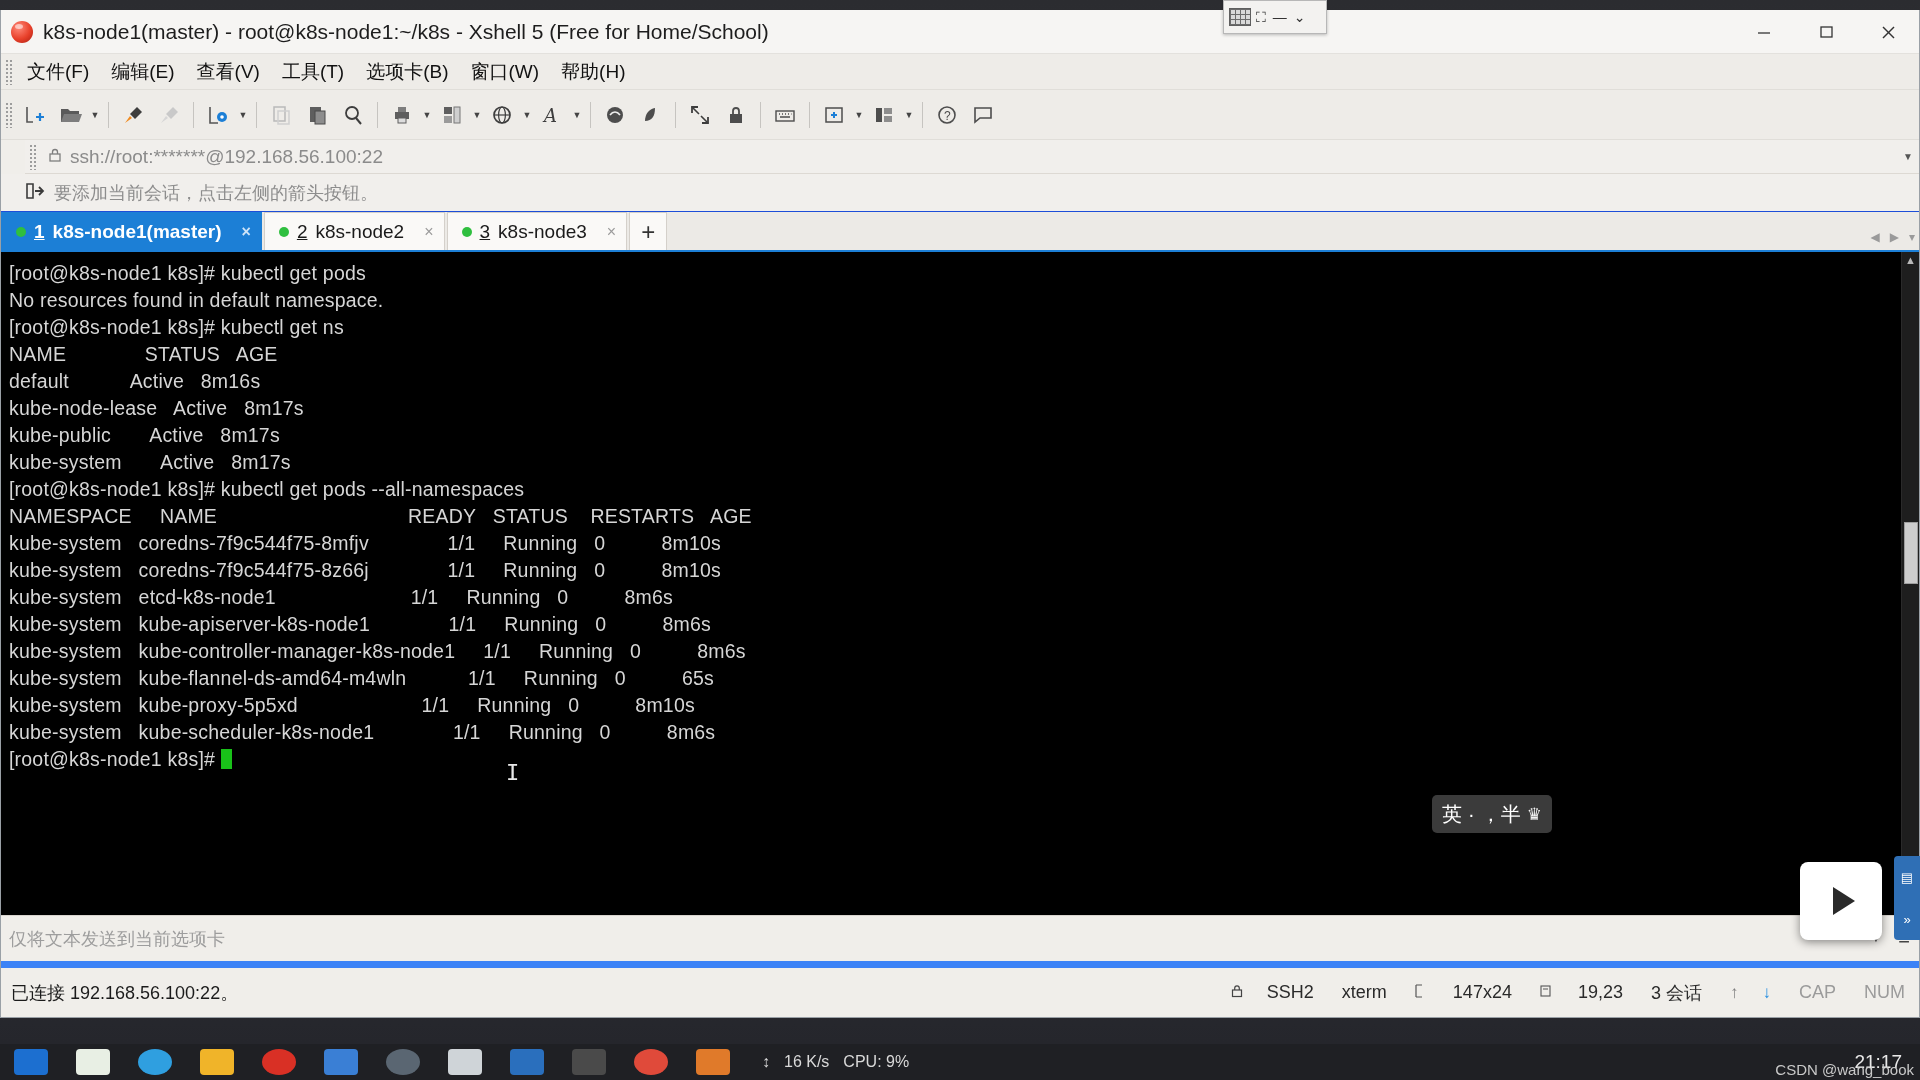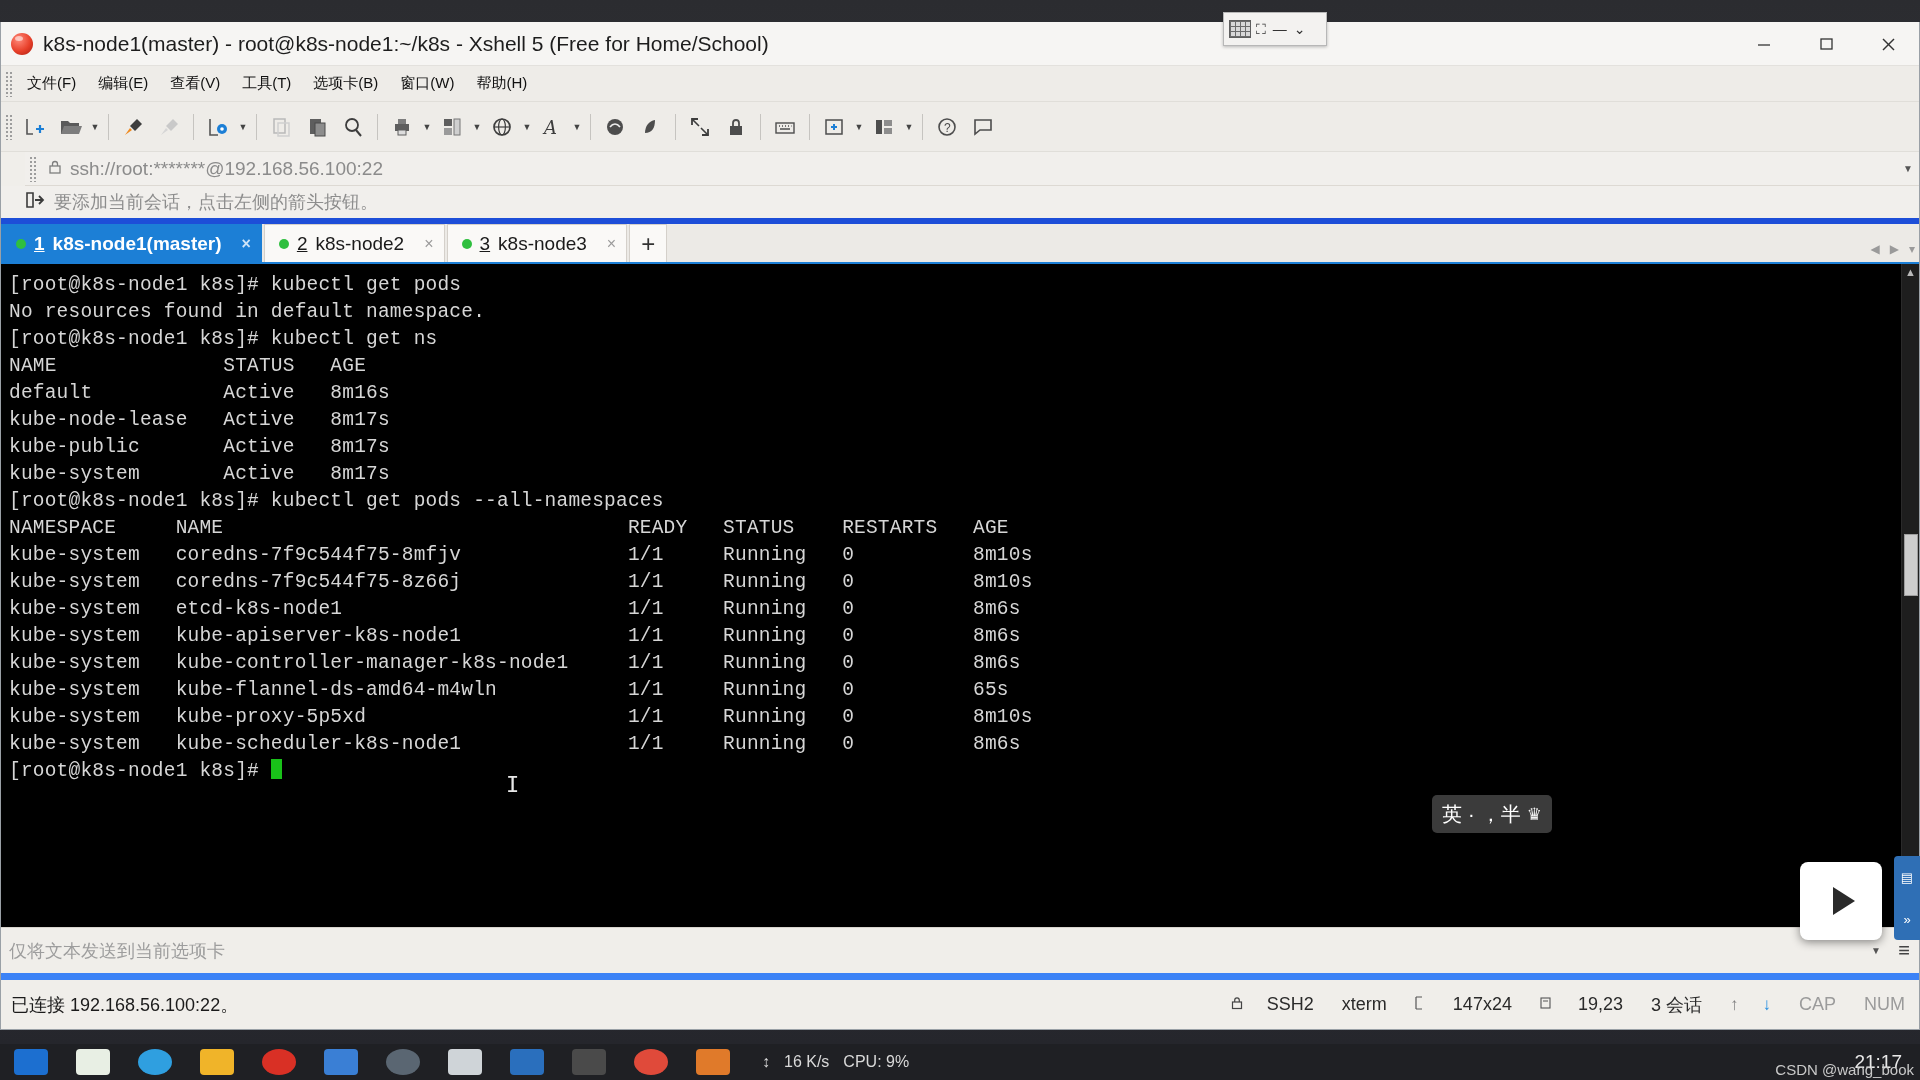--- a/index.html
+++ b/index.html
@@ -22,21 +22,21 @@
   }
   .desktop-watermark {
     position: absolute; left: 170px; top: 2px;
     font-size: 25px; color: #b9c3cc; opacity: .75;
     white-space: nowrap;
     text-shadow: 0 1px 2px rgba(0,0,0,.7);
   }
 
   
   .window {
-    position: absolute; left: 0; top: 22px;
+    position: absolute; left: 0; top: 10px;
     width: 1920px; height: 1008px;
     background: #f0eeea;
     border: 1px solid #9aa0a6;
     border-top: none;
     display: flex; flex-direction: column;
   }
 
   
   .titlebar {
     height: 44px; background: #f6f5f3;
@@ -93,21 +93,21 @@
     border-bottom: 1px solid #e0ded9;
     flex: none;
   }
   .grip {
     width: 9px; height: 26px; margin: 0 2px 0 4px;
     background-image: radial-gradient(#9d9d9d 1px, transparent 1.2px);
     background-size: 4px 4px;
     flex: none;
   }
   .menu-item {
-    font-size: 15px; color: #111; padding: 5px 11px; white-space: nowrap;
+    font-size: 19px; color: #111; padding: 5px 11px; white-space: nowrap;
   }
 
   
   .toolbar {
     height: 50px; background: #eeece8;
     display: flex; align-items: center;
     border-bottom: 1px solid #e0ded9;
     flex: none;
   }
   .tbtn {
@@ -135,21 +135,21 @@
   .addr-field {
     flex: 1; display: flex; align-items: center; gap: 8px;
     height: 34px; padding-left: 8px; color: #8b8b8b; font-size: 19px;
   }
   .addr-caret { width: 22px; text-align: center; color: #555; font-size: 10px; }
 
   
   .hintbar {
     height: 38px; background: #f1efec;
     display: flex; align-items: center; gap: 9px;
-    border-bottom: 6px solid #1d4ed8;
+    border-bottom: 1px solid #1d4ed8;
     padding-left: 24px;
     flex: none;
   }
   .hint-text { font-size: 18px; color: #8d8d8d; }
 
   
   .tabstrip {
     height: 40px; background: #eceae6;
     display: flex; align-items: flex-end;
     border-bottom: 2px solid #1c7fd6;
@@ -186,21 +186,21 @@
     display: flex; align-items: center; gap: 10px;
     color: #9a9a9a; font-size: 12px;
   }
 
   
   .term-wrap {
     flex: 1; display: flex; background: #000; position: relative; min-height: 0;
   }
   .terminal {
     flex: 1; background: #000; color: #d6d6d6;
-    font-family: Liberation Mono, monospace;
+    font-family: Liberation Sans, sans-serif;
     font-size: 19.5px; line-height: 27px;
     padding: 8px 0 0 8px;
     white-space: pre;
     overflow: hidden;
     letter-spacing: .2px;
   }
   .cursor-block {
     display: inline-block; width: 11px; height: 20px;
     background: #19c119; vertical-align: -3px;
   }

